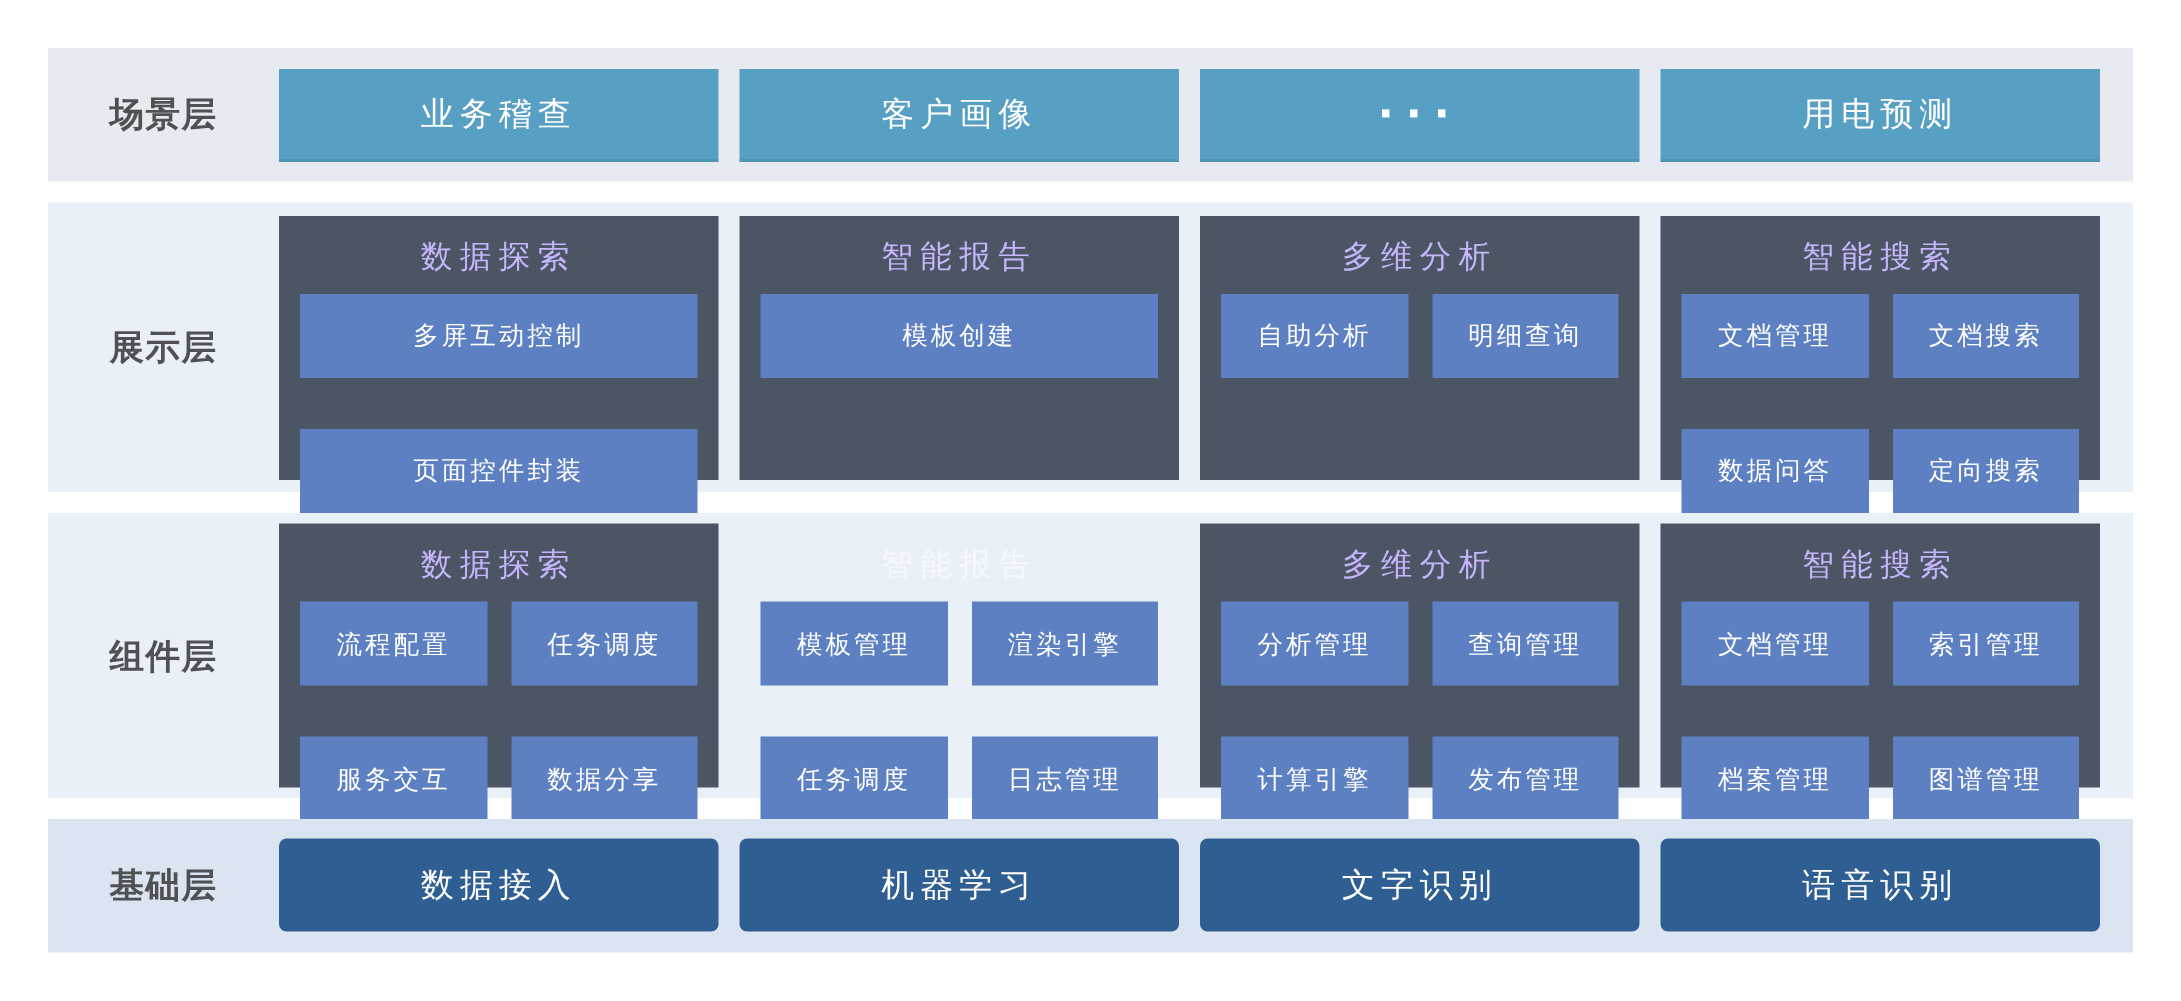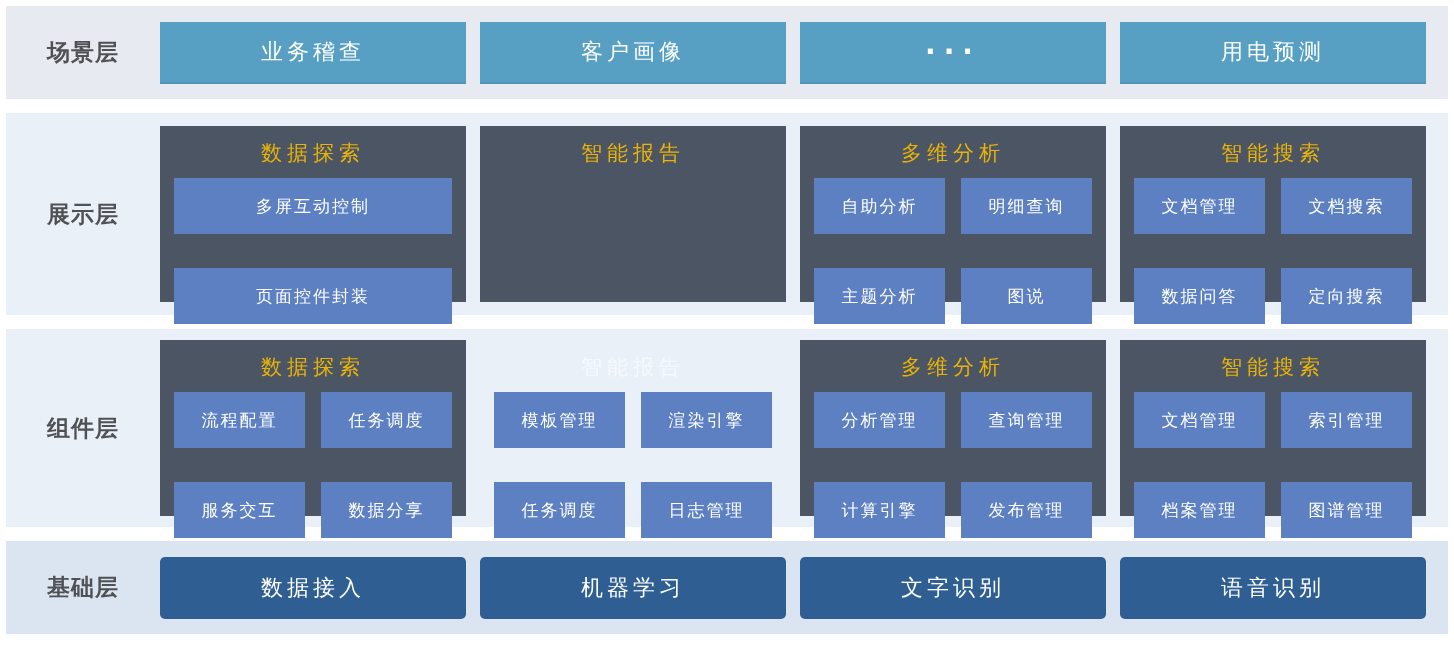--- a/index.html
+++ b/index.html
@@ -1,19 +1,19 @@
 <!DOCTYPE html>
 <html><head>
 <meta charset="utf-8">
 <style>
   * { margin:0; padding:0; box-sizing:border-box; }
   html,body { background:#ffffff; }
   .canvas {
     width:1454px; height:667px; background:#ffffff;
-    padding:6px; display:flex; flex-direction:column; gap:14px;
+    padding:32px; display:flex; flex-direction:column; gap:14px;
     font-family:"DejaVu Sans","Liberation Sans",sans-serif;
     overflow:hidden;
   }
   .layer-row { display:flex; align-items:center; }
   .row-scene   { height:93px;  background:#e7eaf0; }
   .row-present { height:202px; background:#e9f0f8; }
   .row-comp    { height:198px; background:#e9f0f8; }
   .row-base    { height:93px;  background:#dbe5f1; }
   .row-label {
     width:154px; flex:0 0 154px; text-align:center;
@@ -30,21 +30,21 @@
   }
   .scene-btn { background:#57a0c4; border-bottom:2px solid rgba(0,0,0,0.07); }
   .scene-btn.dots { font-size:28px; font-weight:bold; letter-spacing:8px; font-family:"DejaVu Sans","Liberation Sans",sans-serif; }
   .base-btn  { background:#2f5f92; border-radius:5px; }
   
   .group {
     flex:1; height:176px; background:#4b5563;
     padding:0 14px 16px; display:flex; flex-direction:column;
   }
   .group-title {
-    height:52px; line-height:54px; text-align:center; color:#eab308;
+    height:52px; line-height:54px; text-align:center; color:#c4b5fd;
     font-family:"DejaVu Serif","Liberation Serif",serif;
     font-size:21px; letter-spacing:5px;
   }
   .g-row { display:flex; gap:16px; }
   .g-row + .g-row { margin-top:34px; }
   .g-item {
     flex:1; height:56px; background:#5d80c3;
     display:flex; align-items:center; justify-content:center;
     color:#ffffff; font-family:"DejaVu Serif","Liberation Serif",serif;
     font-size:17px; letter-spacing:2px;
@@ -77,31 +77,30 @@
         <div class="g-row">
           <div class="g-item">多屏互动控制</div>
         </div>
         <div class="g-row">
           <div class="g-item">页面控件封装</div>
         </div>
       </div>
 
       <div class="group">
         <div class="group-title">智能报告</div>
+        <div class="g-row">
+          <div class="g-item">模板创建</div>
+        </div>
       </div>
 
       <div class="group">
         <div class="group-title">多维分析</div>
         <div class="g-row">
           <div class="g-item">自助分析</div>
           <div class="g-item">明细查询</div>
-        </div>
-        <div class="g-row">
-          <div class="g-item">主题分析</div>
-          <div class="g-item">图说</div>
         </div>
       </div>
 
       <div class="group">
         <div class="group-title">智能搜索</div>
         <div class="g-row">
           <div class="g-item">文档管理</div>
           <div class="g-item">文档搜索</div>
         </div>
         <div class="g-row">

